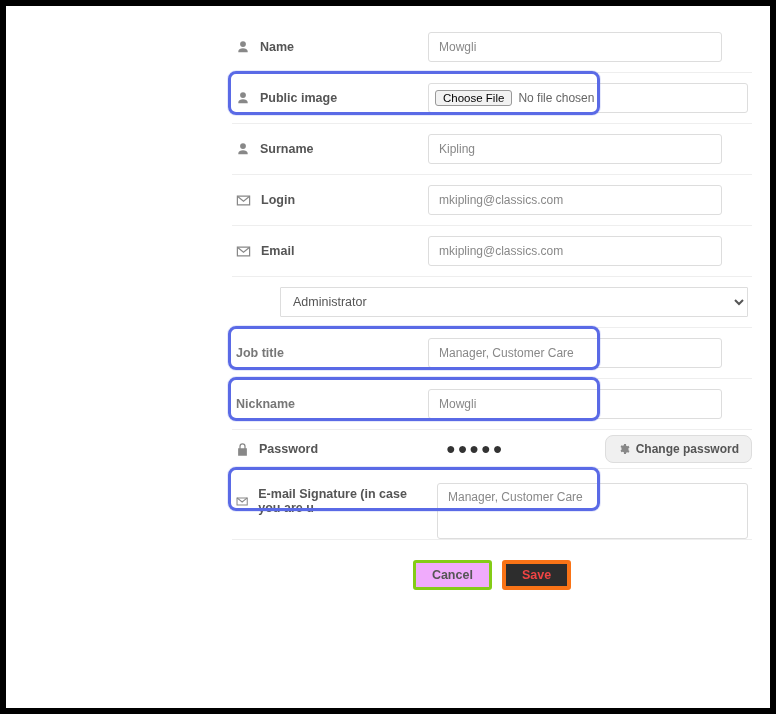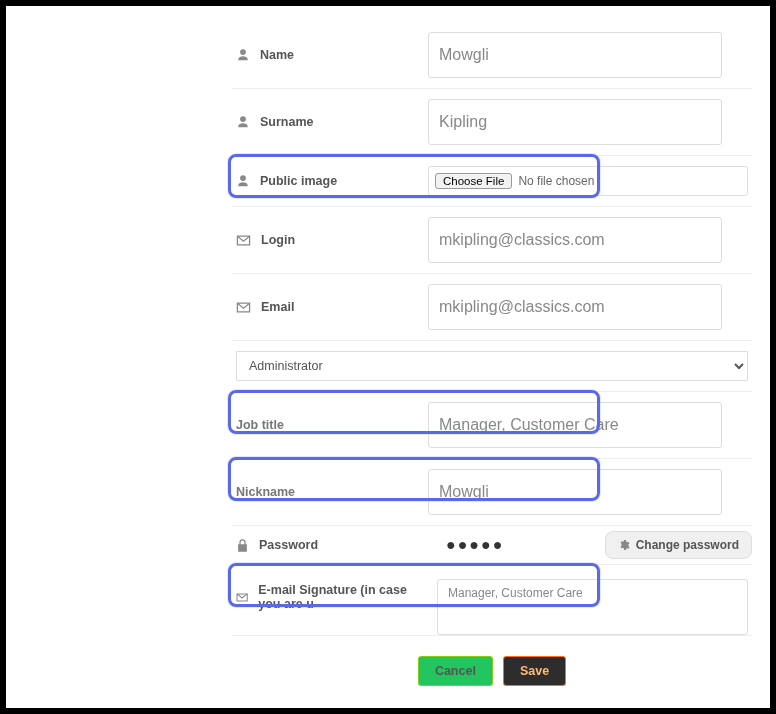--- a/index.html
+++ b/index.html
@@ -100,25 +100,25 @@
   }
   .label-cell.muted { color: #777; font-weight: 600; }
   .field-cell {
     flex: 1;
     display: flex;
     align-items: center;
     gap: 8px;
   }
   .text-input {
     width: 294px;
-    height: 46px;
+    height: 30px;
     border: 1px solid #ddd;
     border-radius: 3px;
     padding: 0 10px;
-    font-size: 16px;
+    font-size: 12px;
     color: #888;
     background: #fff;
   }
   .textarea {
     width: 100%;
     height: 56px;
     border: 1px solid #ddd;
     border-radius: 3px;
     padding: 6px 10px;
     font-size: 12px;
@@ -129,20 +129,21 @@
   }
   .select {
     width: 100%;
     height: 30px;
     border: 1px solid #ddd;
     border-radius: 1px;
     padding: 0 8px;
     font-size: 12.5px;
     color: #555;
     background: #fff;
+    margin-left: 44px;
   }
   .file-wrap {
     width: 100%;
     height: 30px;
     border: 1px solid #ddd;
     border-radius: 3px;
     display: flex;
     align-items: center;
     padding: 0 6px;
     gap: 6px;
@@ -197,28 +198,28 @@
   }
   .btn {
     height: 30px;
     padding: 0 16px;
     border-radius: 3px;
     font-size: 12.5px;
     font-weight: bold;
     cursor: pointer;
   }
   .btn.cancel {
-    background: #22c55e;
-    border: 1px solid #84cc16;
+    background: #f0abfc;
+    border: 3px solid #84cc16;
     color: #555;
   }
   .btn.save {
     background: #2d2d2d;
-    border: 1px solid #f97316;
-    color: #fdba74;
+    border: 4px solid #f97316;
+    color: #ef4444;
     text-align: right;
   }
   .ico { fill: #888; }
 </style>
 </head>
 <body>
 
 <div class="outer">
 
 
@@ -234,41 +235,41 @@
       <div class="field-cell">
         <input class="text-input" value="Mowgli" style="">
       </div>
     </div>
 
     <div class="row">
       <div class="label-cell">
         <svg width="14" height="14" viewBox="0 0 24 24" class="ico">
             <path d="M12 12a5 5 0 1 0-5-5 5 5 0 0 0 5 5zm0 2c-4 0-8 2-8 5v2h16v-2c0-3-4-5-8-5z"></path>
           </svg>
-        <span>Surname</span>
-      </div>
-      <div class="field-cell">
-        <input class="text-input" value="Kipling" style="">
-      </div>
-    </div>
-
-    <div class="row">
-      <div class="label-cell">
-        <svg width="14" height="14" viewBox="0 0 24 24" class="ico">
-            <path d="M12 12a5 5 0 1 0-5-5 5 5 0 0 0 5 5zm0 2c-4 0-8 2-8 5v2h16v-2c0-3-4-5-8-5z"></path>
-          </svg>
         <span>Public image</span>
       </div>
       <div class="field-cell">
         <div class="file-wrap">
           <button class="file-btn">Choose File</button>
           <span>No file chosen</span>
         </div>
       </div>
       <div class="highlight" style="left:-4px; top:-2px; width:372px; height:44px;"></div>
+    </div>
+
+    <div class="row">
+      <div class="label-cell">
+        <svg width="14" height="14" viewBox="0 0 24 24" class="ico">
+            <path d="M12 12a5 5 0 1 0-5-5 5 5 0 0 0 5 5zm0 2c-4 0-8 2-8 5v2h16v-2c0-3-4-5-8-5z"></path>
+          </svg>
+        <span>Surname</span>
+      </div>
+      <div class="field-cell">
+        <input class="text-input" value="Kipling" style="">
+      </div>
     </div>
 
     <div class="row">
       <div class="label-cell">
         <svg width="15" height="11" viewBox="0 0 24 18" class="ico">
             <path d="M2 2h20v14H2z" fill="none" stroke="#888" stroke-width="2"></path>
             <path d="M2 2l10 8 10-8" fill="none" stroke="#888" stroke-width="2"></path>
           </svg>
         <span>Login</span>
       </div>

